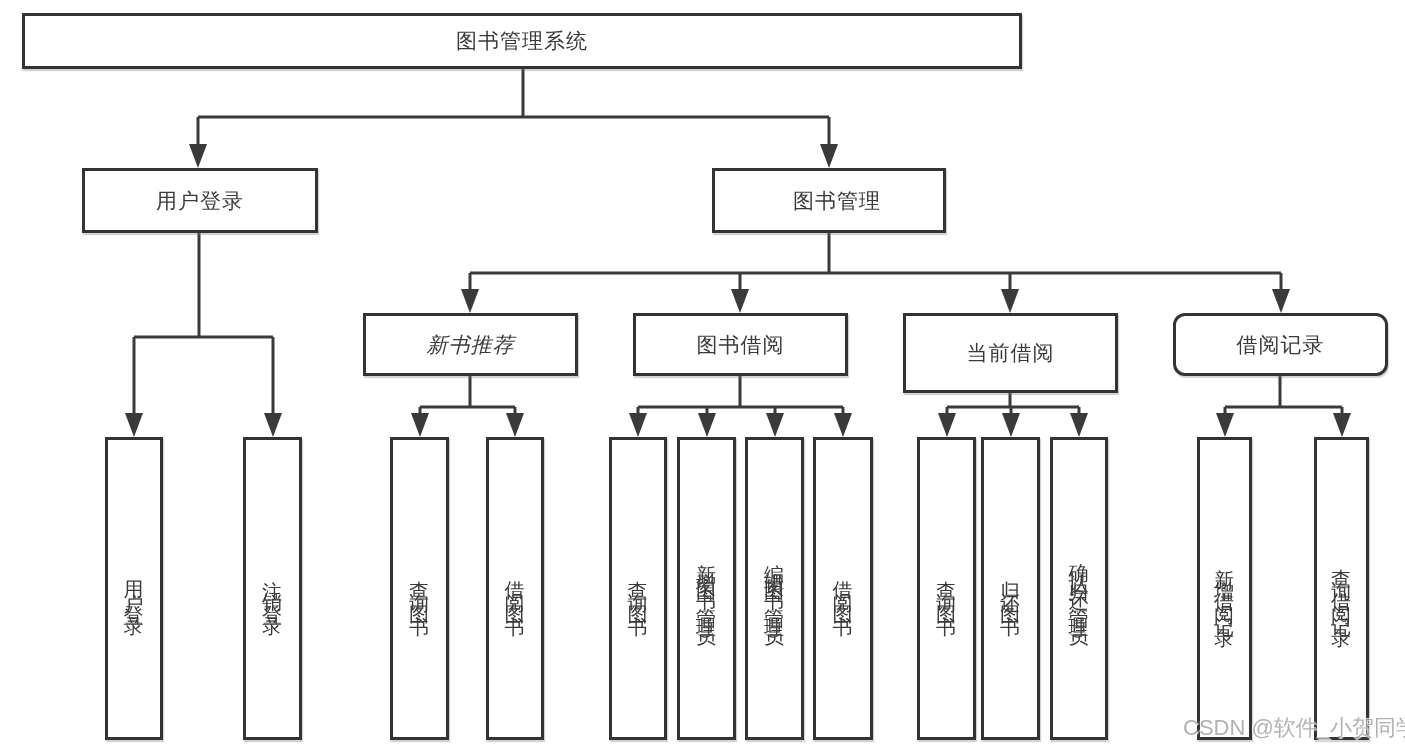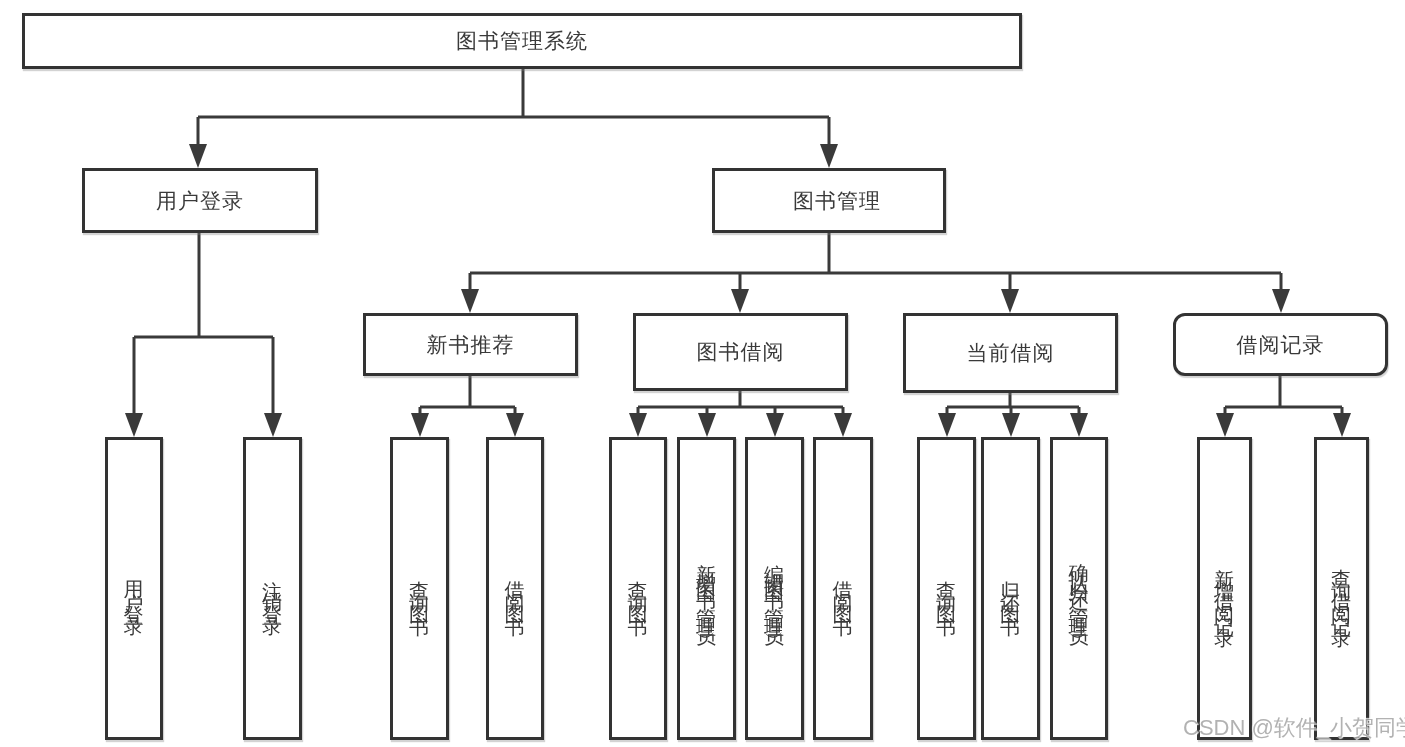--- a/index.html
+++ b/index.html
@@ -107,24 +107,24 @@
     <span class="hlabel">图书管理系统</span>
   </div>
 
   <div class="node" style="left:82px; top:168px; width:236px; height:65px;">
     <span class="hlabel">用户登录</span>
   </div>
   <div class="node" style="left:712px; top:168px; width:234px; height:65px;padding-left:16px;">
     <span class="hlabel">图书管理</span>
   </div>
 
-  <div class="node" style="left:363px; top:313px; width:215px; height:63px;">
+  <div class="node" style="left:363px; top:313px; width:215px; height:63px;font-style:italic;">
     <span class="hlabel">新书推荐</span>
   </div>
-  <div class="node" style="left:633px; top:313px; width:215px; height:78px;">
+  <div class="node" style="left:633px; top:313px; width:215px; height:63px;">
     <span class="hlabel">图书借阅</span>
   </div>
   <div class="node" style="left:903px; top:313px; width:215px; height:80px;">
     <span class="hlabel">当前借阅</span>
   </div>
   <div class="node" style="left:1173px; top:313px; width:215px; height:63px;border-radius:12px;">
     <span class="hlabel">借阅记录</span>
   </div>
 
   <div class="node" style="left:105px; top:437px; width:58px; height:303px;">

